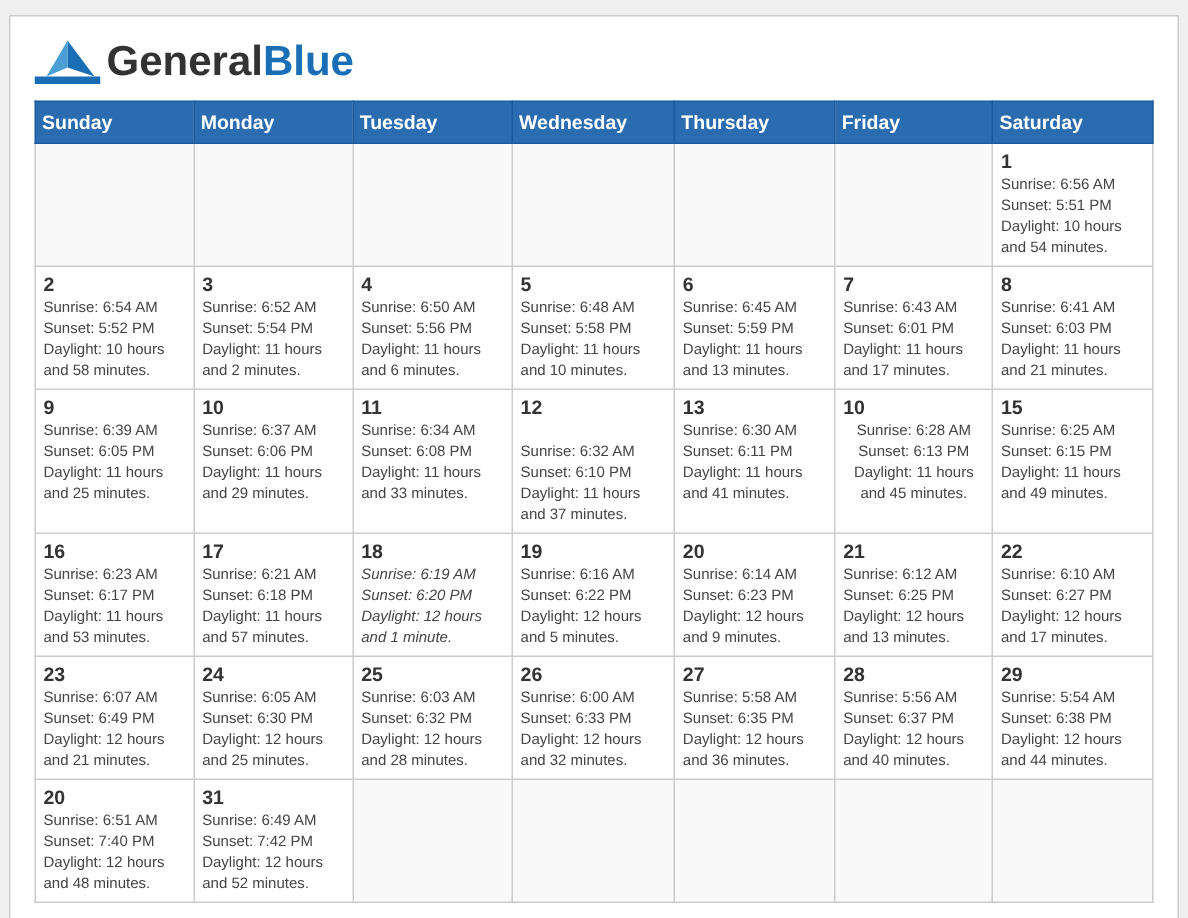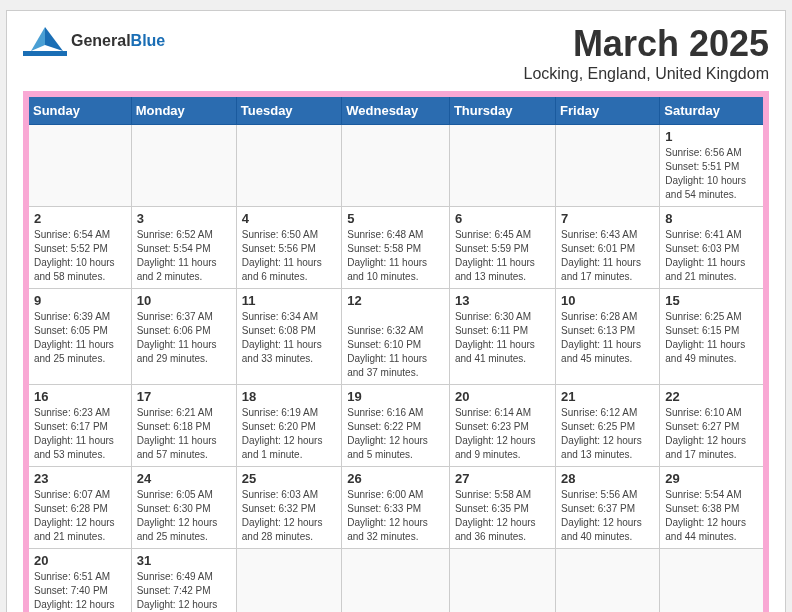--- a/index.html
+++ b/index.html
@@ -24,21 +24,21 @@
       justify-content: space-between;
       align-items: flex-start;
       margin-bottom: 8px;
     }
     .logo-area {
       display: flex;
       flex-direction: column;
       align-items: flex-start;
     }
     .logo-text {
-      font-size: 16px;
+      font-size: 28px;
       font-weight: bold;
       color: #333;
       line-height: 1.1;
     }
     .logo-text span.blue {
       color: #1a6eb5;
     }
     .title-area {
       text-align: right;
     }
@@ -47,21 +47,21 @@
       font-weight: bold;
       color: #333;
     }
     .location-title {
       font-size: 16px;
       color: #333;
     }
     .calendar-grid {
       width: 100%;
       border-collapse: collapse;
-      border: 6px solid #f9a8d4;
+      border: 1px solid #f9a8d4;
     }
     .calendar-grid th {
       background: #2b6cb0;
       color: #fff;
       font-size: 13px;
       font-weight: bold;
       padding: 6px 4px;
       text-align: left;
       border: 1px solid #1a5a9e;
     }
@@ -104,24 +104,20 @@
           <polygon points="22,4 40,28 22,22" fill="#1a6eb5"></polygon>
           <polygon points="22,4 22,22 8,28" fill="#4a9fd4"></polygon>
           <rect x="0" y="28" width="44" height="5" fill="#1a6eb5"></rect>
         </svg>
         <div style="display:flex;flex-direction:column;line-height:1.1;">
           <span class="logo-text">
             <span>General</span><span class="blue">Blue</span>
           </span>
         </div>
       </div>
-    </div>
-    <div class="title-area">
-      <div class="month-title">March 2025</div>
-      <div class="location-title">Locking, England, United Kingdom</div>
     </div>
   </div>
 
   <table class="calendar-grid">
     <thead>
       <tr>
         <th>Sunday</th>
         <th>Monday</th>
         <th>Tuesday</th>
         <th>Wednesday</th>
@@ -228,21 +224,21 @@
           </td>
           <td>
             <span class="day-number">13</span>
             <div class="day-info" style="white-space: pre-line;">Sunrise: 6:30 AM
 Sunset: 6:11 PM
 Daylight: 11 hours
 and 41 minutes.</div>
           </td>
           <td>
             <span class="day-number">10</span>
-            <div class="day-info" style="white-space: pre-line;">Sunrise: 6:28 AM
+            <div class="day-info" style="white-space: pre-line; text-align: center;">Sunrise: 6:28 AM
 Sunset: 6:13 PM
 Daylight: 11 hours
 and 45 minutes.</div>
           </td>
           <td>
             <span class="day-number">15</span>
             <div class="day-info" style="white-space: pre-line;">Sunrise: 6:25 AM
 Sunset: 6:15 PM
 Daylight: 11 hours
 and 49 minutes.</div>
@@ -258,21 +254,21 @@
           </td>
           <td>
             <span class="day-number">17</span>
             <div class="day-info" style="white-space: pre-line;">Sunrise: 6:21 AM
 Sunset: 6:18 PM
 Daylight: 11 hours
 and 57 minutes.</div>
           </td>
           <td>
             <span class="day-number">18</span>
-            <div class="day-info" style="white-space: pre-line;">Sunrise: 6:19 AM
+            <div class="day-info" style="white-space: pre-line; font-style: italic;">Sunrise: 6:19 AM
 Sunset: 6:20 PM
 Daylight: 12 hours
 and 1 minute.</div>
           </td>
           <td>
             <span class="day-number">19</span>
             <div class="day-info" style="white-space: pre-line;">Sunrise: 6:16 AM
 Sunset: 6:22 PM
 Daylight: 12 hours
 and 5 minutes.</div>
@@ -296,21 +292,21 @@
             <div class="day-info" style="white-space: pre-line;">Sunrise: 6:10 AM
 Sunset: 6:27 PM
 Daylight: 12 hours
 and 17 minutes.</div>
           </td>
         </tr>
         <tr>
           <td>
             <span class="day-number">23</span>
             <div class="day-info" style="white-space: pre-line;">Sunrise: 6:07 AM
-Sunset: 6:28 PM
+Sunset: 6:49 PM
 Daylight: 12 hours
 and 21 minutes.</div>
           </td>
           <td>
             <span class="day-number">24</span>
             <div class="day-info" style="white-space: pre-line;">Sunrise: 6:05 AM
 Sunset: 6:30 PM
 Daylight: 12 hours
 and 25 minutes.</div>
           </td>

